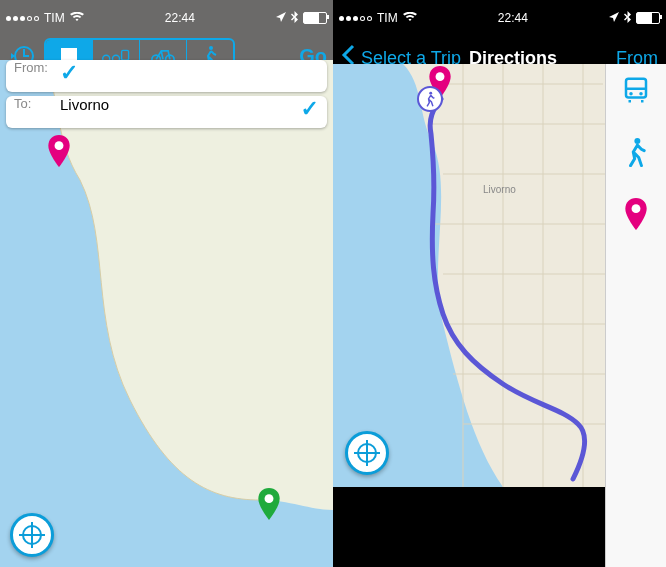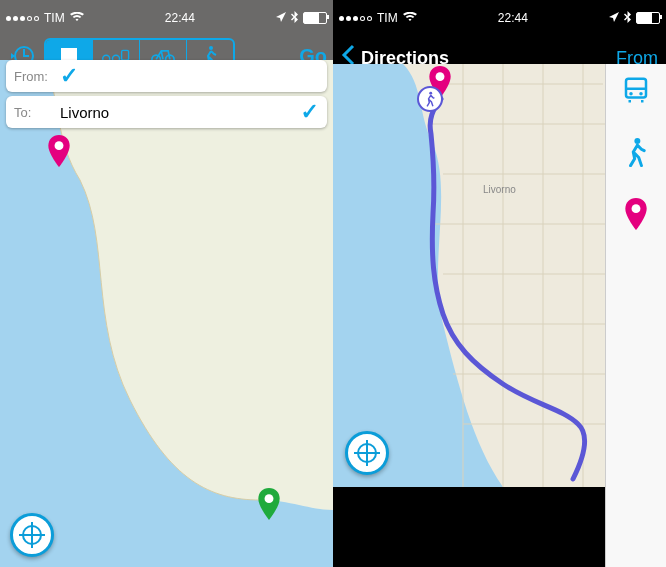--- a/index.html
+++ b/index.html
@@ -20,21 +20,21 @@
 
 .nav1{height:40px;background:#6b6a69;display:flex;align-items:center;padding:0 6px;gap:6px}
 .navbtn{width:32px;height:30px;border-radius:5px;display:flex;align-items:center;justify-content:center;color:#0b9dd9}
 .seg{display:flex;border:2px solid #0ea8e8;border-radius:6px;overflow:hidden;height:32px}
 .segitem{width:46px;display:flex;align-items:center;justify-content:center;color:#0ea8e8;border-right:1px solid #0ea8e8}
 .segitem:last-child{border-right:none}
 .segitem.active{background:#0ea8e8;color:#fff}
 .go{color:#0ea8e8;font-size:20px;font-weight:700;margin-left:auto}
 
 .fields{position:absolute;top:60px;left:0;right:0;padding:0 6px}
-.field{background:#fff;height:32px;border-radius:6px;margin-bottom:4px;display:flex;align-items:center;padding:0 8px;box-shadow:0 1px 3px rgba(0,0,0,.3)}
+.field{background:#fff;height:32px;border-radius:6px;margin-bottom:4px;display:flex;align-items:flex-start;padding:0 8px;box-shadow:0 1px 3px rgba(0,0,0,.3)}
 .field .lbl{font-size:13px;color:#888;width:46px}
 .field .val{font-size:15px;color:#000;flex:1;white-space:nowrap;overflow:hidden;text-overflow:ellipsis}
 .check{color:#0ea8e8;font-size:22px;font-weight:bold}
 
 .mapbg{position:absolute;left:0;right:0;bottom:0}
 .s1 .mapbg{top:60px;background:linear-gradient(100deg,#a3d3ef 0%,#a3d3ef 18%,#e8edd8 22%,#e8edd8 100%)}
 .coast{position:absolute;left:0;top:0;width:100%;height:100%}
 .pin{position:absolute;width:22px;height:32px}
 .pin svg{width:100%;height:100%}
 .locate{position:absolute;width:38px;height:38px;border-radius:50%;background:#fff;border:3px solid #0b9dd9;display:flex;align-items:center;justify-content:center;box-shadow:0 2px 4px rgba(0,0,0,.3)}
@@ -205,20 +205,21 @@
           </div>
     </div>
   </div>
 
   <div class="nav2">
     <span class="back">
       <svg width="14" height="22" viewBox="0 0 14 22">
             <path d="M12 2L3 11l9 9" stroke="#0ea8e8" stroke-width="3" fill="none"></path>
           </svg>
     </span>
+    <span class="sub">Select a Trip</span>
     <span class="title">Directions</span>
     <span class="done">From</span>
   </div>
 
   <div class="maparea">
     <svg width="100%" height="100%" viewBox="0 0 273 423" preserveAspectRatio="none" style="position:absolute;left:0;top:0">
       <rect width="273" height="423" fill="#a3d3ef"></rect>
       <path d="M70 0 C90 20,85 50,100 80 C120 130,95 200,110 260 C125 320,140 380,170 423 L273 423 L273 0 Z" fill="#eeeadd"></path>
       <g stroke="#d9d2bc" stroke-width="1">
         <path d="M100 20h170M95 60h178M110 110h163M100 160h173M110 210h163M115 260h158M120 310h153M130 360h143"></path>

